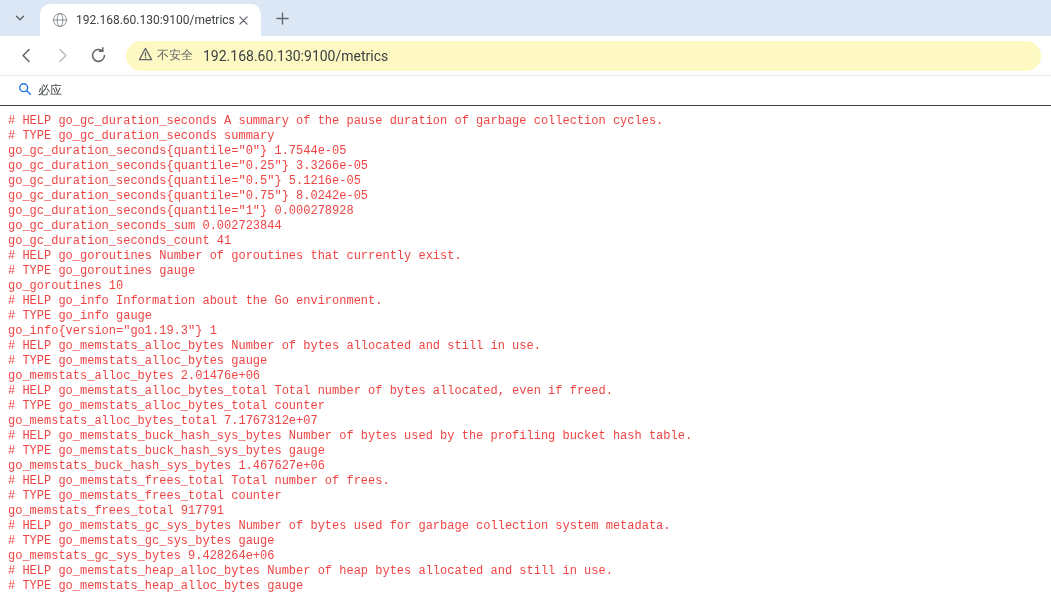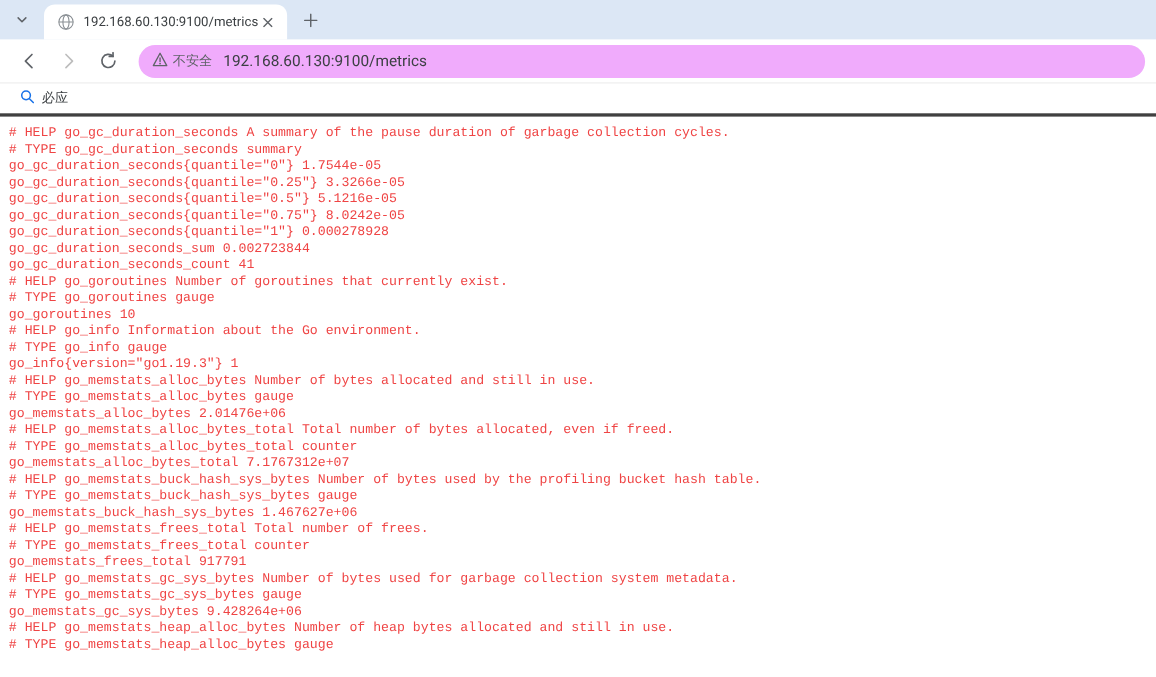--- a/index.html
+++ b/index.html
@@ -97,21 +97,21 @@
       border-radius: 50%;
       cursor: pointer;
     }
     .nav-btn svg { width: 17px; height: 17px; }
     .nav-btn.disabled svg path { stroke: #bdbdbd; }
     .nav-btn:not(.disabled) svg path { stroke: #5f6368; }
     .address-bar {
       flex: 1;
       display: flex;
       align-items: center;
-      background: #f0abfc;
+      background: #fef9c3;
       border-radius: 16px;
       height: 30px;
       margin-left: 8px;
       padding: 0 12px;
       gap: 10px;
     }
     .security-chip {
       display: flex;
       align-items: center;
       gap: 4px;
@@ -126,21 +126,21 @@
       font-size: 14px;
       white-space: nowrap;
     }
     .bookmarks-bar {
       display: flex;
       align-items: center;
       background: #fff;
       height: 30px;
       padding: 0 12px;
       gap: 8px;
-      border-bottom: 3px solid #404040;
+      border-bottom: 1px solid #404040;
     }
     .bookmark-item {
       display: flex;
       align-items: center;
       gap: 6px;
       padding: 3px 6px;
       border-radius: 4px;
       cursor: pointer;
       font-size: 12px;
       color: #3c4043;

